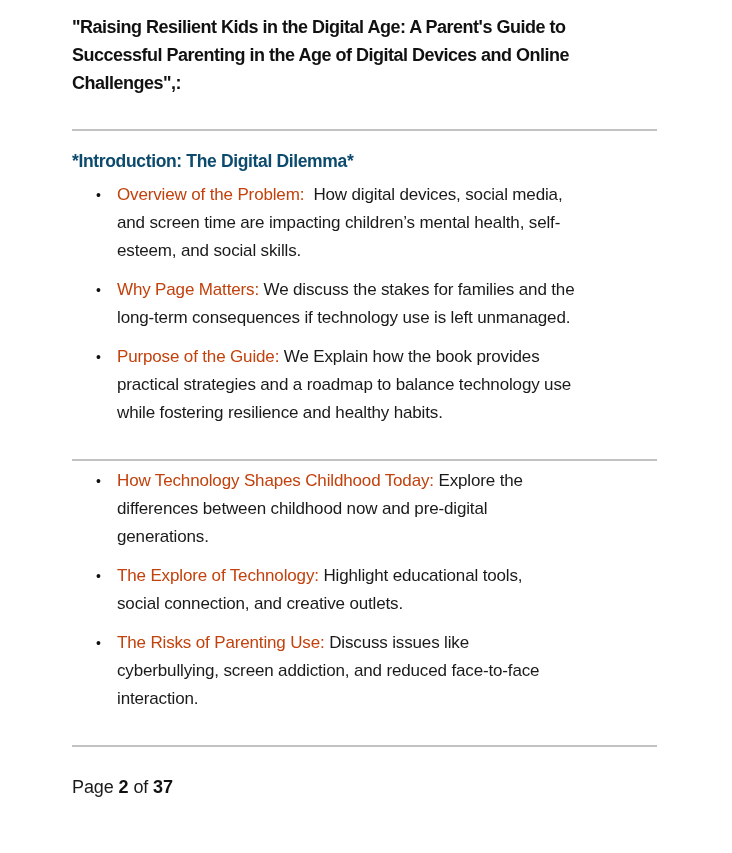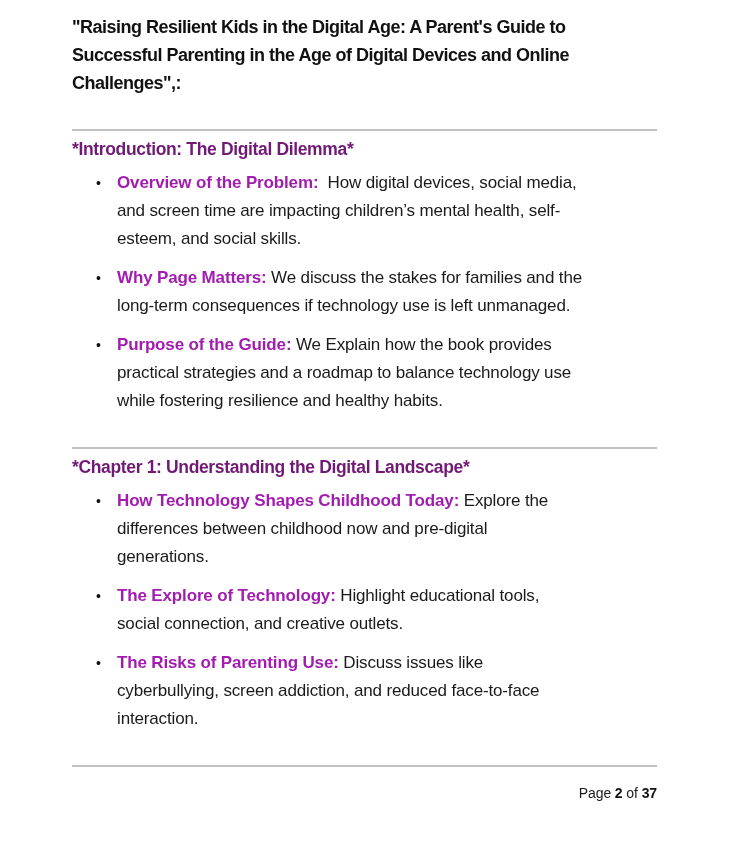--- a/index.html
+++ b/index.html
@@ -25,27 +25,27 @@
     white-space: pre;
     color: #111111;
   }
   .divider {
     border: none;
     border-top: 2px solid #c2c2c2;
     height: 0;
     margin: 32px 0 0 0;
   }
   .section-heading {
-    margin-top: 4px;
+    margin-top: 16px;
     font-size: 17.5px;
     font-weight: 700;
     line-height: 28px;
     letter-spacing: -0.35px;
     white-space: pre;
-    color: #701a75;
+    color: #0c4a6e;
   }
   ul.bullet-list {
     list-style: none;
     margin: 6px 0 0 0;
     padding: 0;
   }
   li.bullet-item {
     position: relative;
     padding-left: 45px;
     margin-bottom: 11px;
@@ -57,26 +57,26 @@
   }
   li.bullet-item:last-child { margin-bottom: 0; }
   .bullet-marker {
     position: absolute;
     left: 24px;
     top: 0;
     line-height: 28px;
     font-size: 14px;
     color: #111111;
   }
-  .bullet-label { font-weight: 700; color: #a21caf; margin-top: 23px; }
+  .bullet-label { font-weight: 400; color: #c2410c; margin-top: 23px; }
   .bullet-text { font-weight: 400; }
   .page-footer {
-    margin-top: 16px;
-    text-align: right;
-    font-size: 14px;
+    margin-top: 30px;
+    text-align: left;
+    font-size: 18px;
     line-height: 20px;
     letter-spacing: -0.1px;
     color: #1a1a1a;
   }
   .page-footer b { font-weight: 700; color: #111111; }
 </style>
 </head>
 <body>
 
 <div class="page">
@@ -95,21 +95,20 @@
 esteem, and social skills.</span></li>
     <li class="bullet-item"><span class="bullet-marker">•</span><b class="bullet-label">Why Page Matters:</b><span class="bullet-text"> We discuss the stakes for families and the
 long-term consequences if technology use is left unmanaged.</span></li>
     <li class="bullet-item"><span class="bullet-marker">•</span><b class="bullet-label">Purpose of the Guide:</b><span class="bullet-text"> We Explain how the book provides
 practical strategies and a roadmap to balance technology use
 while fostering resilience and healthy habits.</span></li>
   </ul>
 
   <hr class="divider">
 
-  <div class="section-heading">*Chapter 1: Understanding the Digital Landscape*</div>
 
   <ul class="bullet-list">
     <li class="bullet-item"><span class="bullet-marker">•</span><b class="bullet-label">How Technology Shapes Childhood Today:</b><span class="bullet-text"> Explore the
 differences between childhood now and pre-digital
 generations.</span></li>
     <li class="bullet-item"><span class="bullet-marker">•</span><b class="bullet-label">The Explore of Technology:</b><span class="bullet-text"> Highlight educational tools,
 social connection, and creative outlets.</span></li>
     <li class="bullet-item"><span class="bullet-marker">•</span><b class="bullet-label">The Risks of Parenting Use:</b><span class="bullet-text"> Discuss issues like
 cyberbullying, screen addiction, and reduced face-to-face
 interaction.</span></li>

